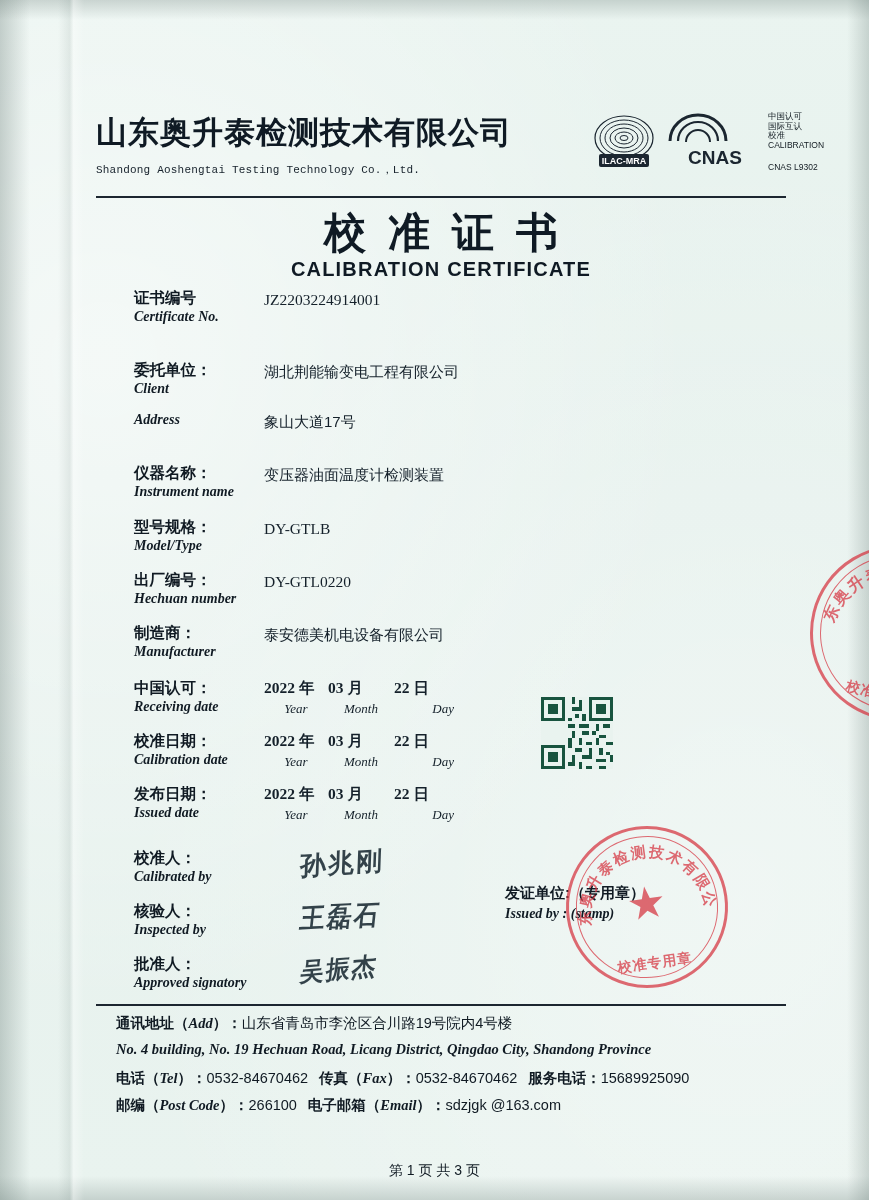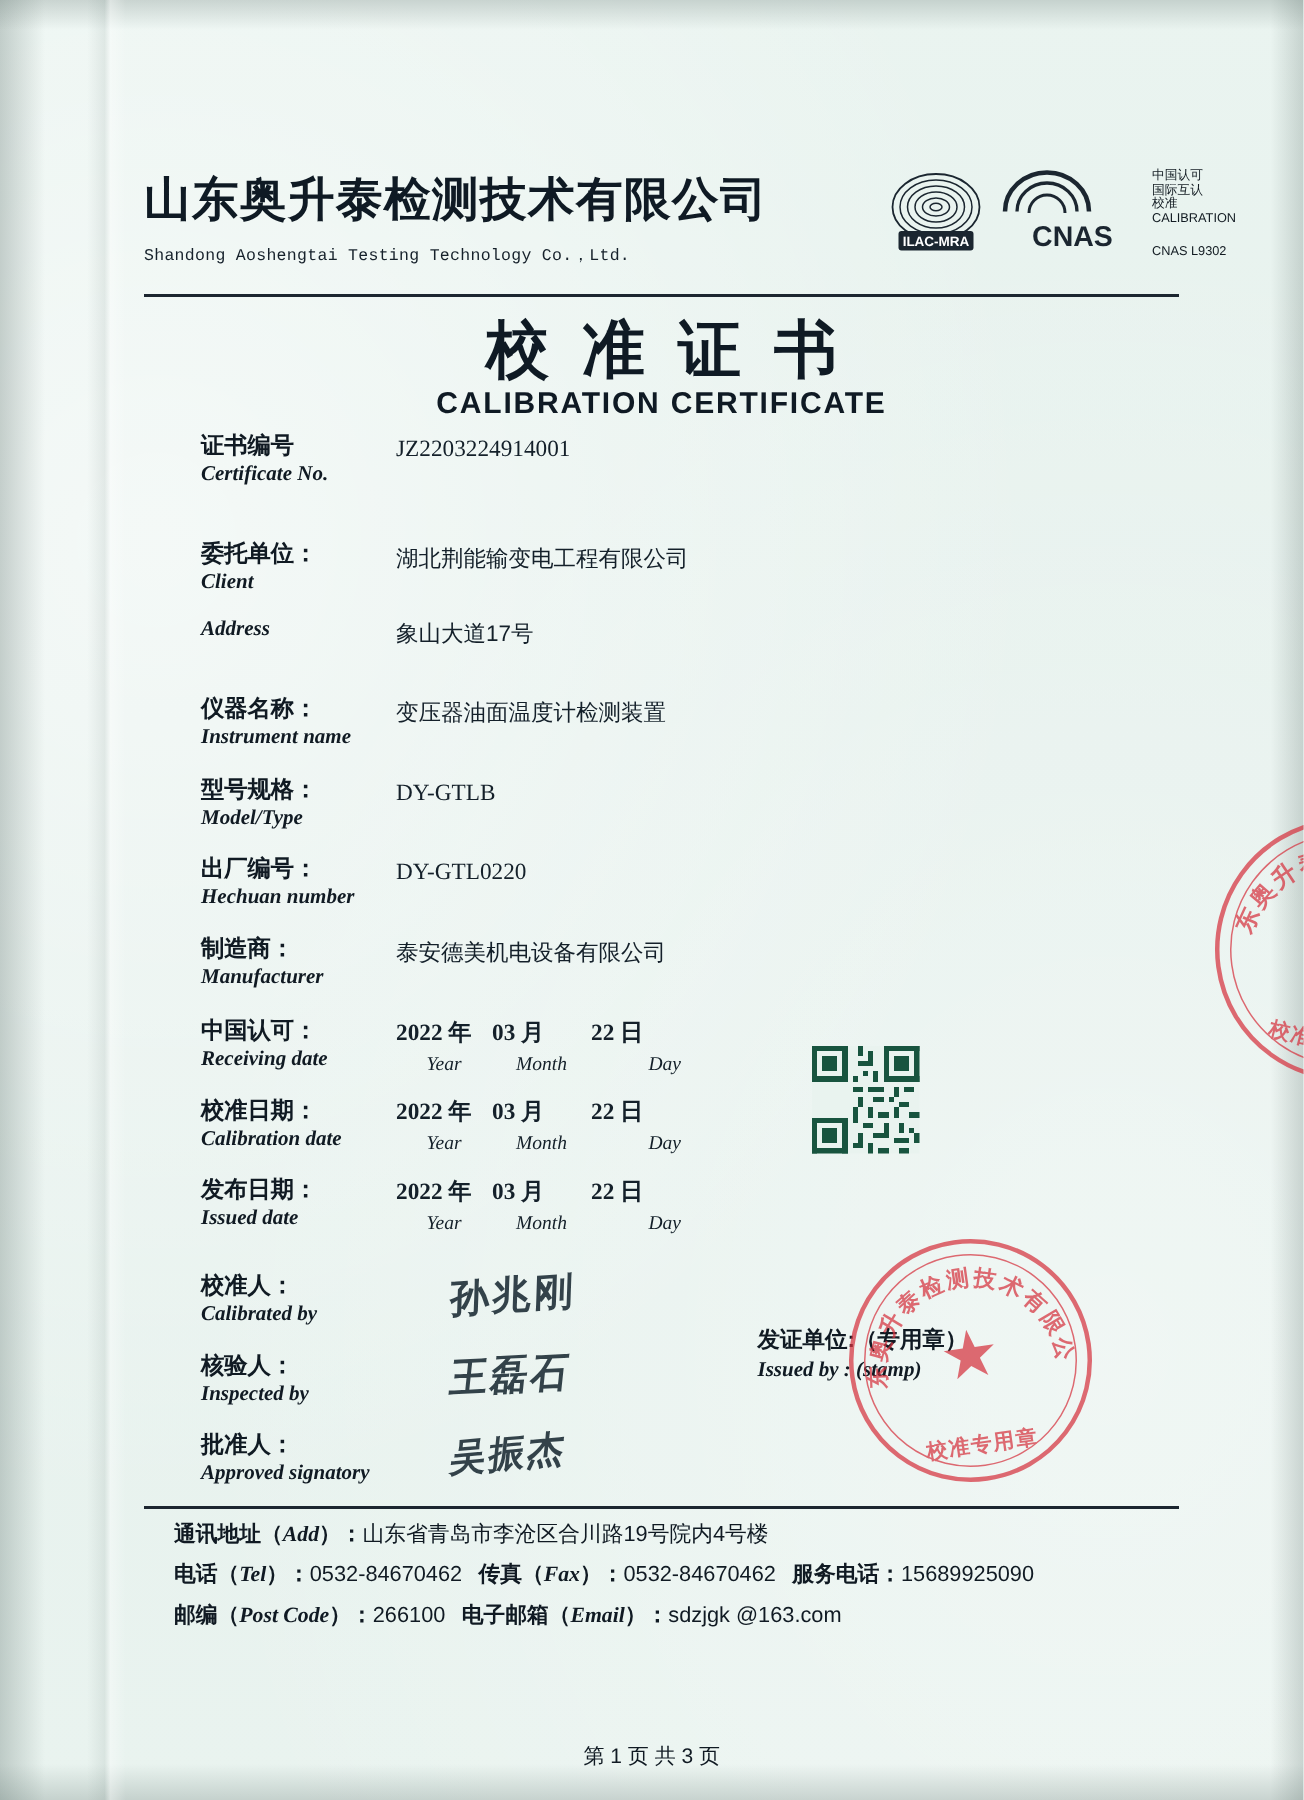--- a/index.html
+++ b/index.html
@@ -470,20 +470,21 @@
     </svg>
 
     <div class="stamp-bottom-txt">校准专用章</div>
   </div>
 
   <div class="rule-bottom"></div>
   <div class="footer">
     <div class="f-row">
       <span class="f-cn">通讯地址（</span><span class="f-it">Add</span><span class="f-cn">）：</span><span class="f-val">山东省青岛市李沧区合川路19号院内4号楼</span>
     </div>
+    <div class="f-en-line">No. 4 building, No. 19 Hechuan Road, Licang District, Qingdao City, Shandong Province</div>
     <div class="f-row">
       <span class="f-cn">电话（</span><span class="f-it">Tel</span><span class="f-cn">）：</span><span class="f-val">0532-84670462</span>
       &nbsp;&nbsp;<span class="f-cn">传真（</span><span class="f-it">Fax</span><span class="f-cn">）：</span><span class="f-val">0532-84670462</span>
       &nbsp;&nbsp;<span class="f-cn">服务电话：</span><span class="f-val">15689925090</span>
     </div>
     <div class="f-row">
       <span class="f-cn">邮编（</span><span class="f-it">Post Code</span><span class="f-cn">）：</span><span class="f-val">266100</span>
       &nbsp;&nbsp;<span class="f-cn">电子邮箱（</span><span class="f-it">Email</span><span class="f-cn">）：</span><span class="f-val">sdzjgk @163.com</span>
     </div>
   </div>

